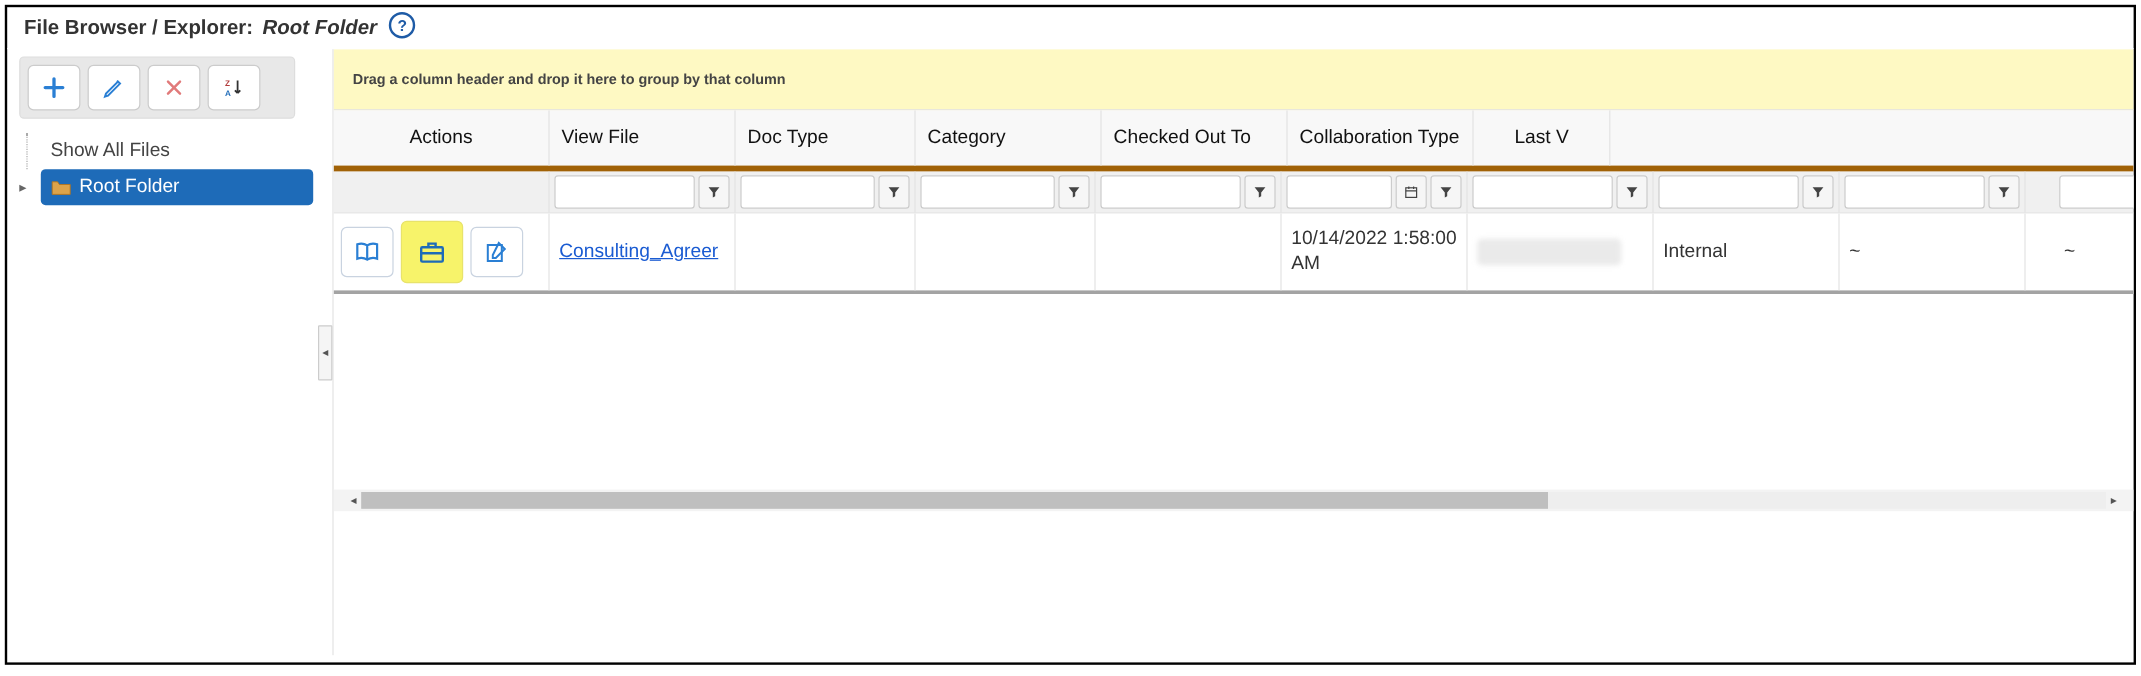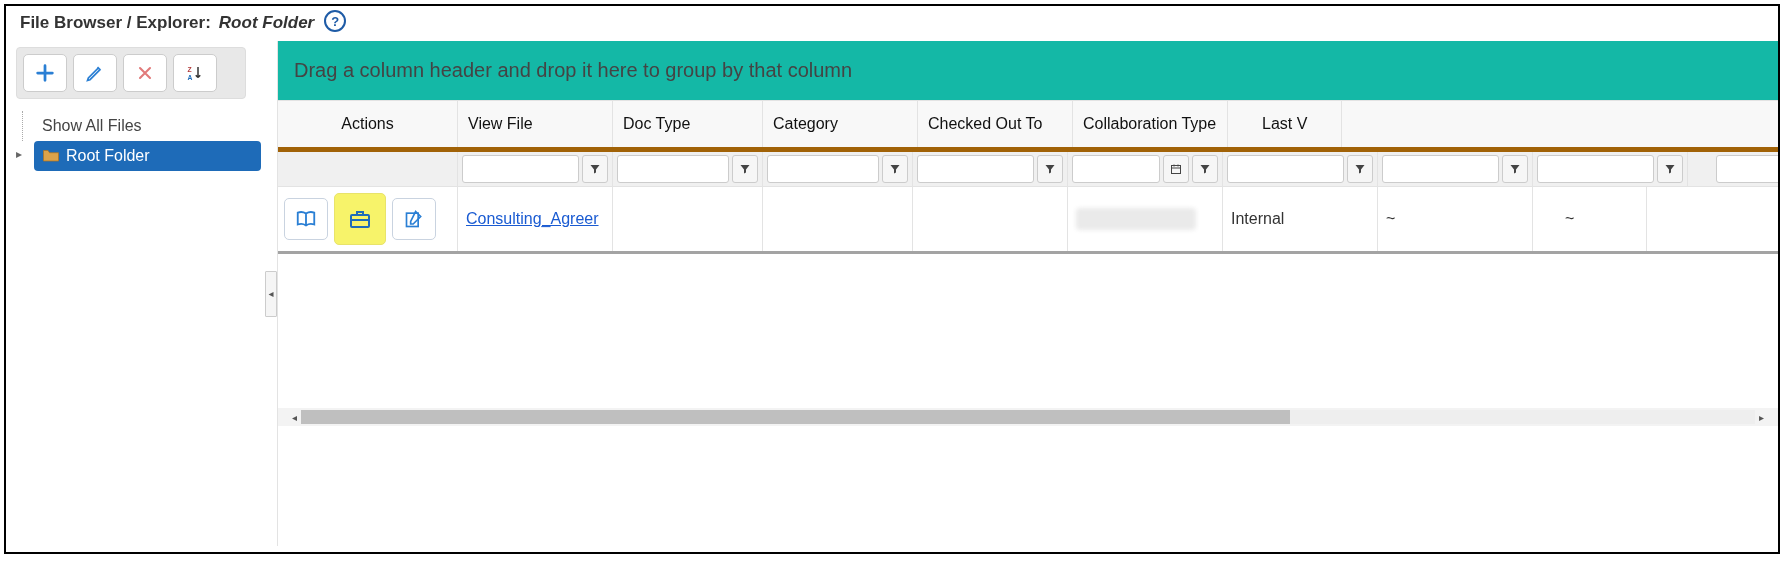--- a/index.html
+++ b/index.html
@@ -73,21 +73,21 @@
     align-items: center;
     justify-content: center;
     cursor: pointer;
   }
   .tree {
     margin-top: 12px;
     padding-left: 18px;
   }
   .tree-item {
     display: flex;
-    align-items: flex-start;
+    align-items: center;
     padding: 6px 8px;
     font-size: 16px;
     color: #444;
     cursor: pointer;
     position: relative;
   }
   .tree-line {
     position: absolute;
     left: -12px;
     top: 0;
@@ -130,25 +130,26 @@
     border-radius: 1px;
   }
   .main {
     flex: 1;
     display: flex;
     flex-direction: column;
     border-left: 1px solid #e3e3e3;
     overflow: hidden;
   }
   .group-zone {
-    background: #14b8a6;
+    background: #fef9c3;
     border-bottom: 1px solid #e3e3e3;
     padding: 18px 16px;
     color: #444;
-    font-size: 20px;
+    font-size: 12px;
+    font-weight: bold;
   }
   .grid-head {
     display: flex;
     background: #f8f8f8;
     border-bottom: 5px solid #a16207;
   }
   .col {
     border-right: 1px solid #e3e3e3;
     padding: 14px 10px;
     font-size: 16px;
@@ -442,20 +443,21 @@
                 <path fill="none" stroke="#2a7fd4" stroke-width="2" d="M14 3l6 6-9 9H8v-3z"></path>
               </svg>
           </div>
         </div>
         <div class="rcell c-view">
           <span class="link">Consulting_Agreer</span>
         </div>
         <div class="rcell c-notes"></div>
         <div class="rcell c-doctype"></div>
         <div class="rcell c-category"></div>
+        <div class="rcell c-entry" style="white-space:normal;line-height:1.3">10/14/2022 1:58:00 AM</div>
         <div class="rcell c-enterby">
           <div class="blurred"></div>
         </div>
         <div class="rcell c-collab">Internal</div>
         <div class="rcell c-checked">~</div>
         <div class="rcell c-lastv">~</div>
       </div>
 
       <div class="hscroll">
         <span class="scroll-arrow">◂</span>

